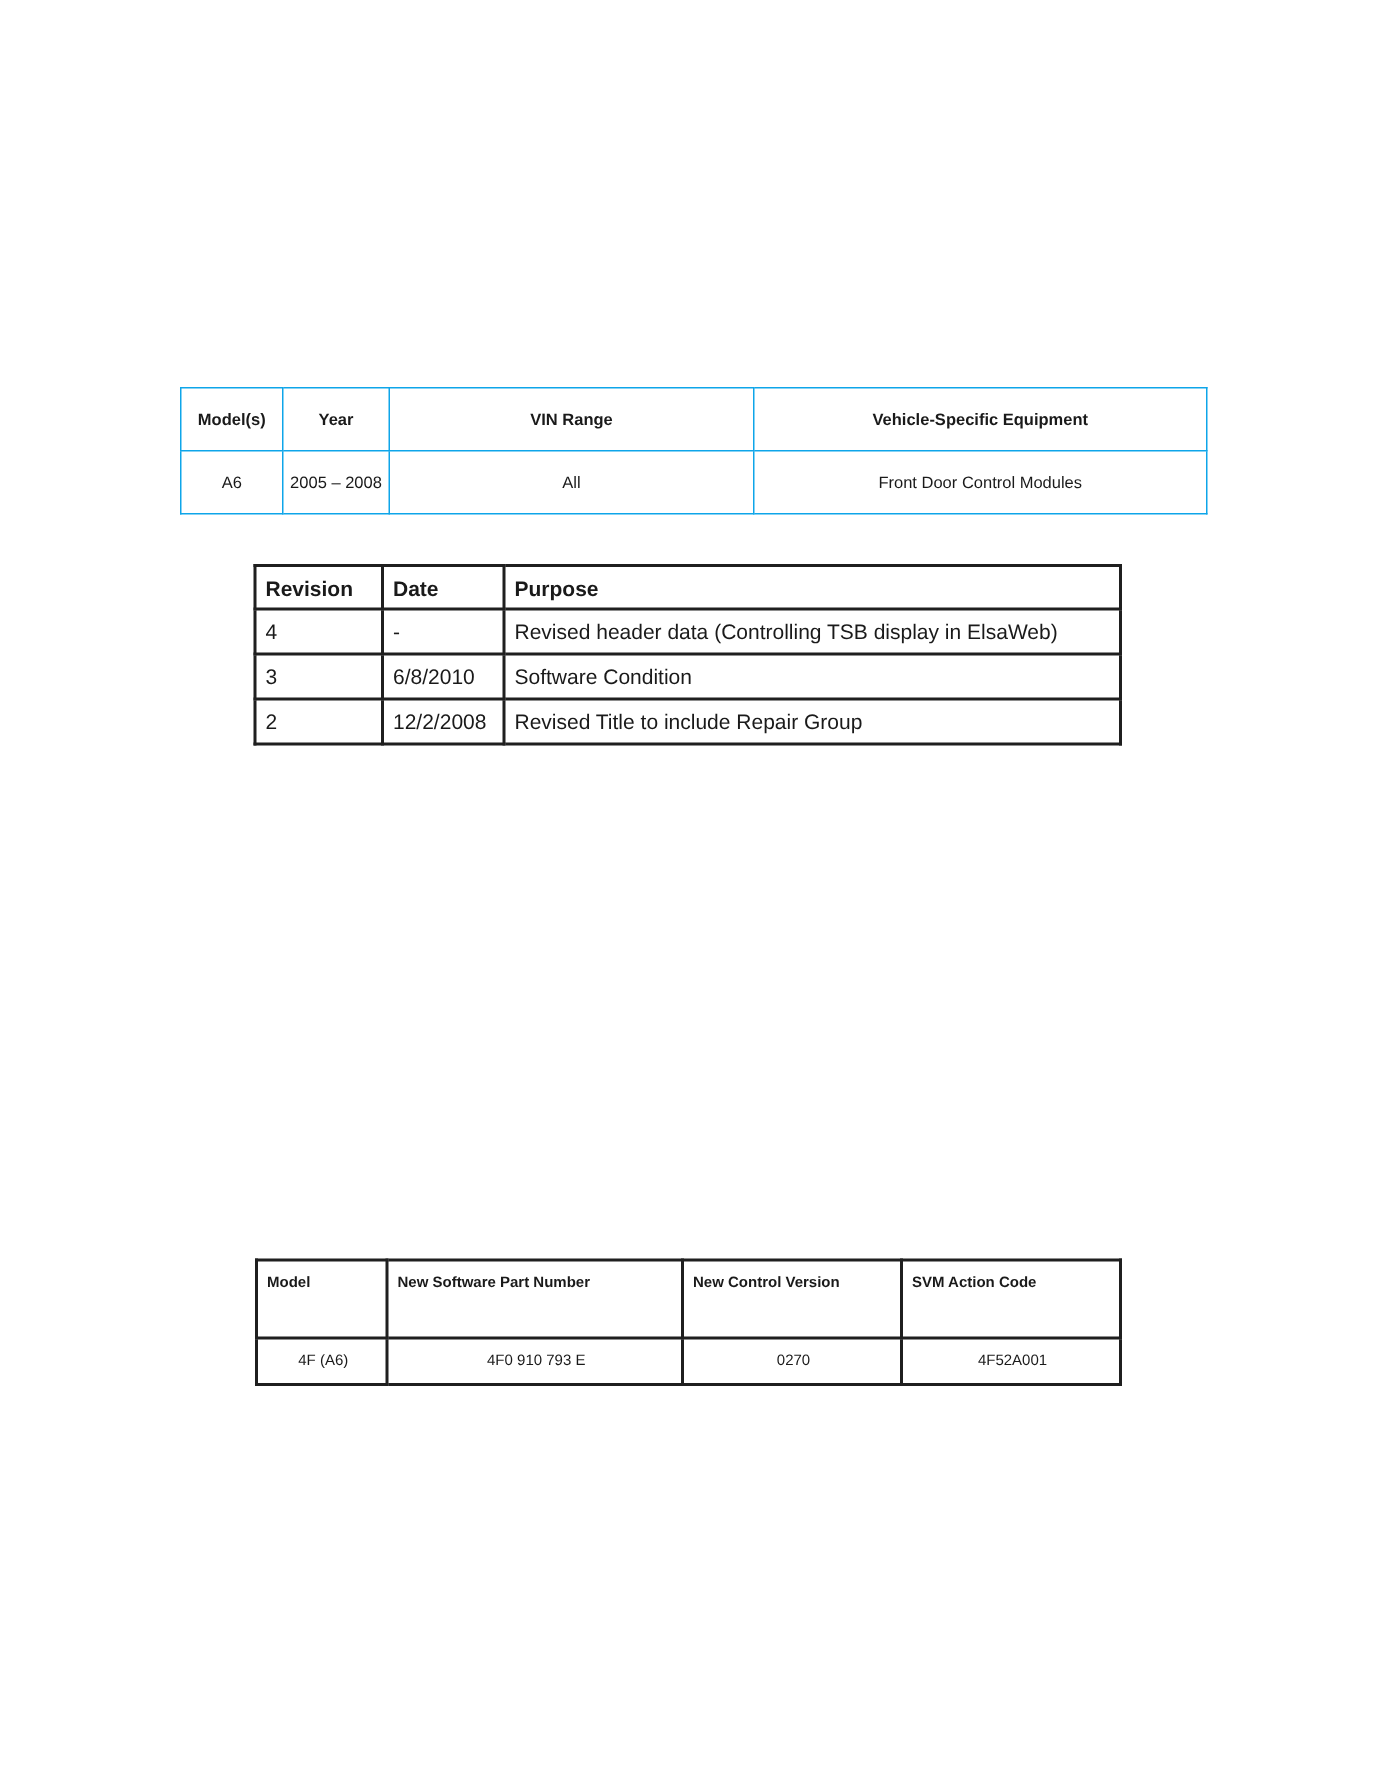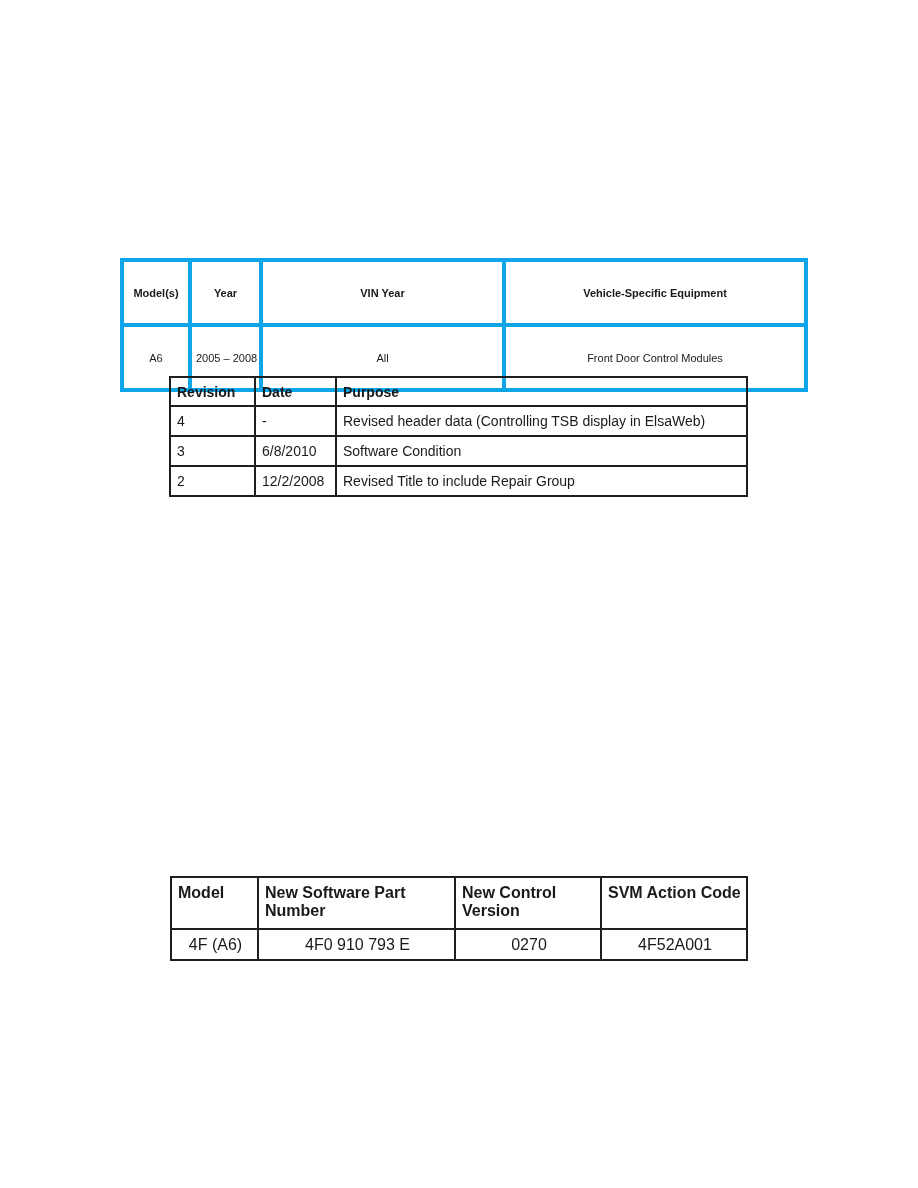--- a/index.html
+++ b/index.html
@@ -24,25 +24,25 @@
 
   
   .vehicle-table {
     left: 120px;
     top: 258px;
     width: 684px;
     font-size: 11px;
   }
   .vehicle-table th,
   .vehicle-table td {
-    border: 4px solid #0ea5e9;
+    border: 1px solid #0ea5e9;
     text-align: center;
     vertical-align: middle;
     height: 25px;
-    padding: 18px 4px;
+    padding: 8px 4px;
     overflow: hidden;
     white-space: nowrap;
   }
   .vehicle-table th { font-weight: bold; }
 
   
   .revision-table {
     left: 169px;
     top: 376px;
     width: 577px;
@@ -65,23 +65,23 @@
     height: 27px;
     font-weight: bold;
     margin-left: 20px;
   }
   .revision-table tbody td { height: 28px; }
   .revision-table .em { }
 
   
   .software-table {
     left: 170px;
-    top: 876px;
+    top: 839px;
     width: 576px;
-    font-size: 16px;
+    font-size: 10px;
     line-height: 18px;
   }
   .software-table th,
   .software-table td {
     border: 2px solid #1f1f1f;
     text-align: left;
     padding: 0 4px 0 6px;
     overflow: hidden;
   }
   .software-table th {
@@ -106,21 +106,21 @@
     <colgroup>
       <col style="width:68px">
       <col style="width:71px">
       <col style="width:243px">
       <col style="width:302px">
     </colgroup>
     <thead>
       <tr>
         <th>Model(s)</th>
         <th>Year</th>
-        <th>VIN Year</th>
+        <th>VIN Range</th>
         <th>Vehicle-Specific Equipment</th>
       </tr>
     </thead>
     <tbody>
       <tr>
         <td>A6</td>
         <td>2005 – 2008</td>
         <td>All</td>
         <td>Front Door Control Modules</td>
       </tr>

